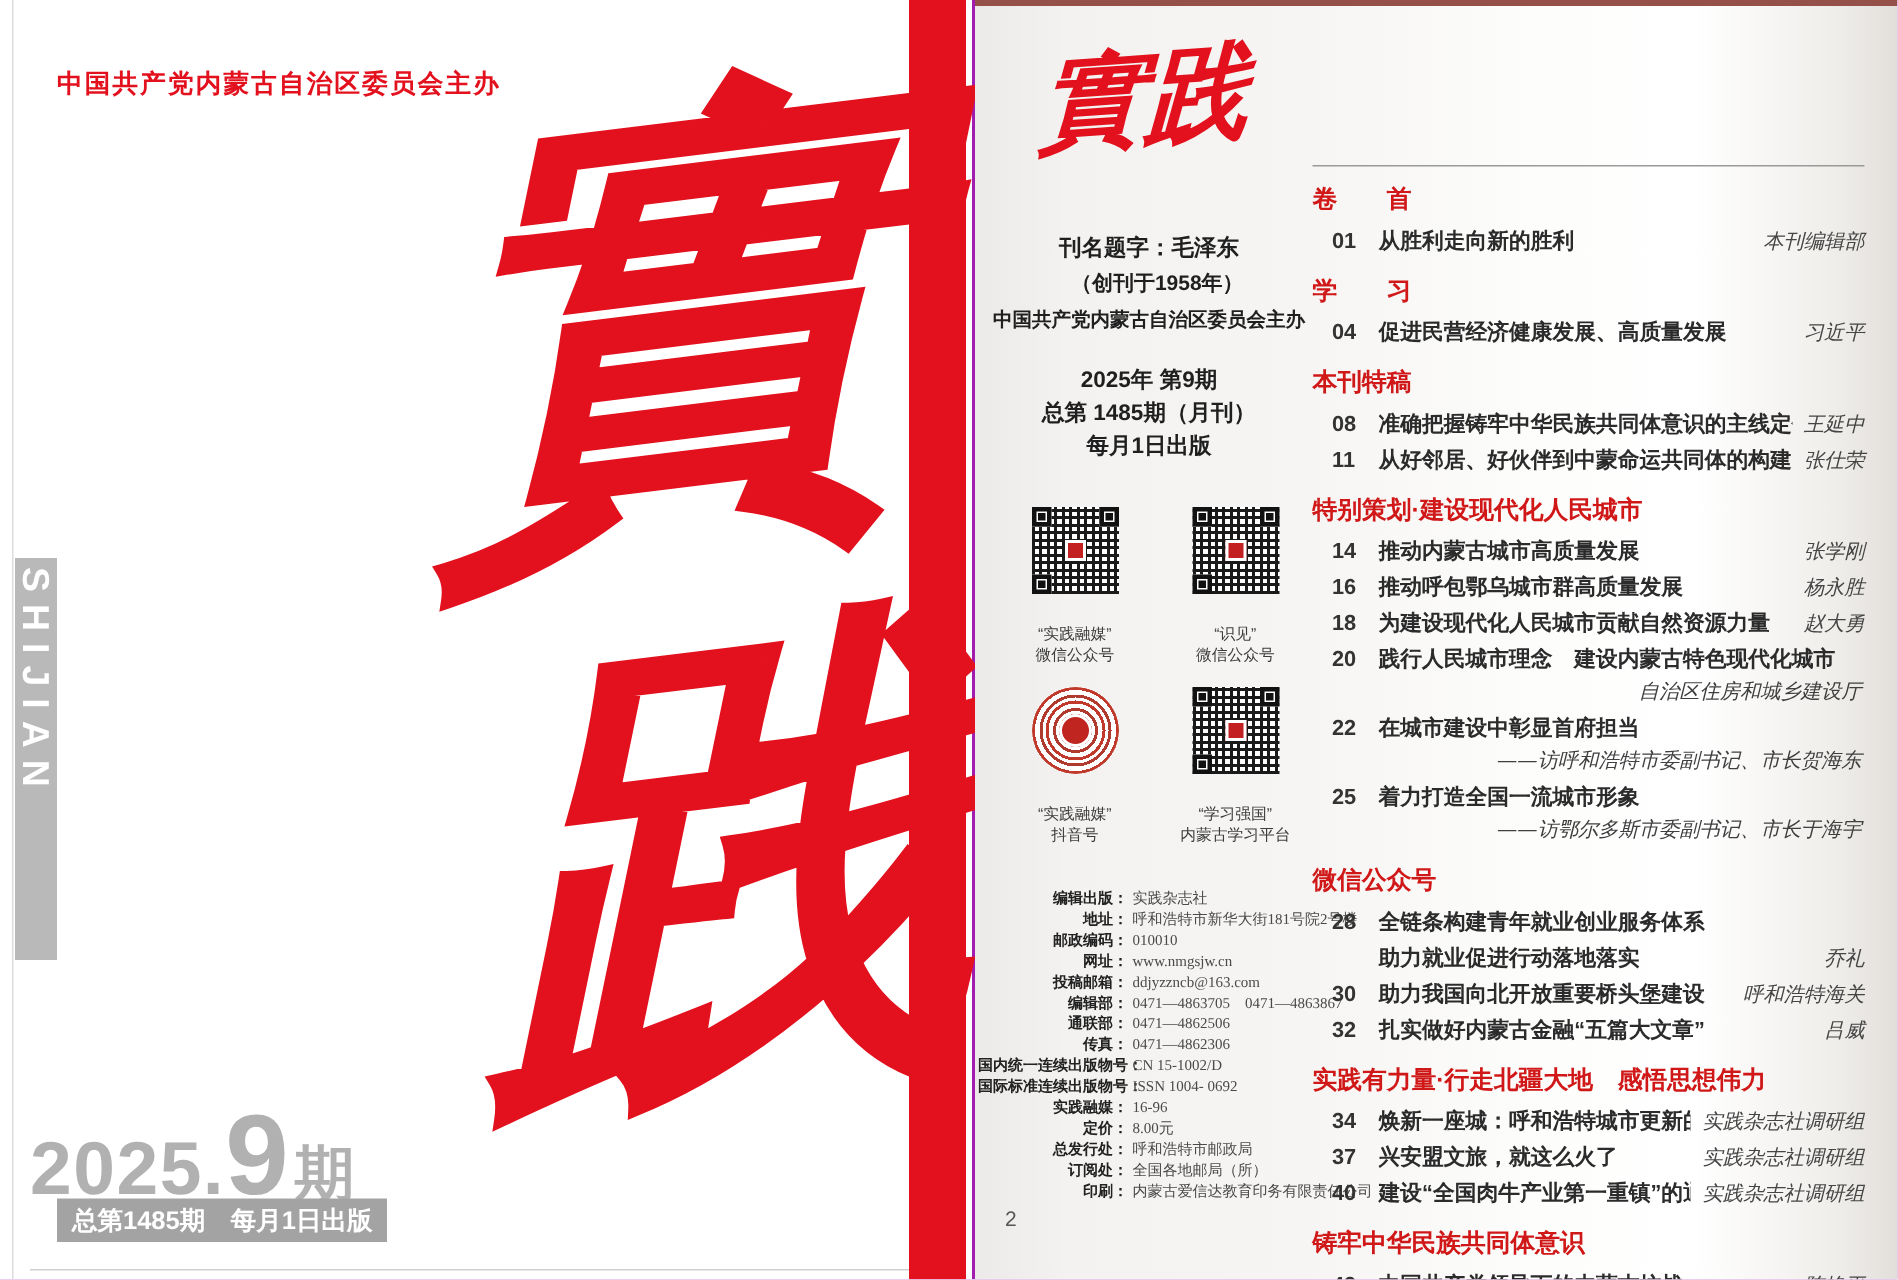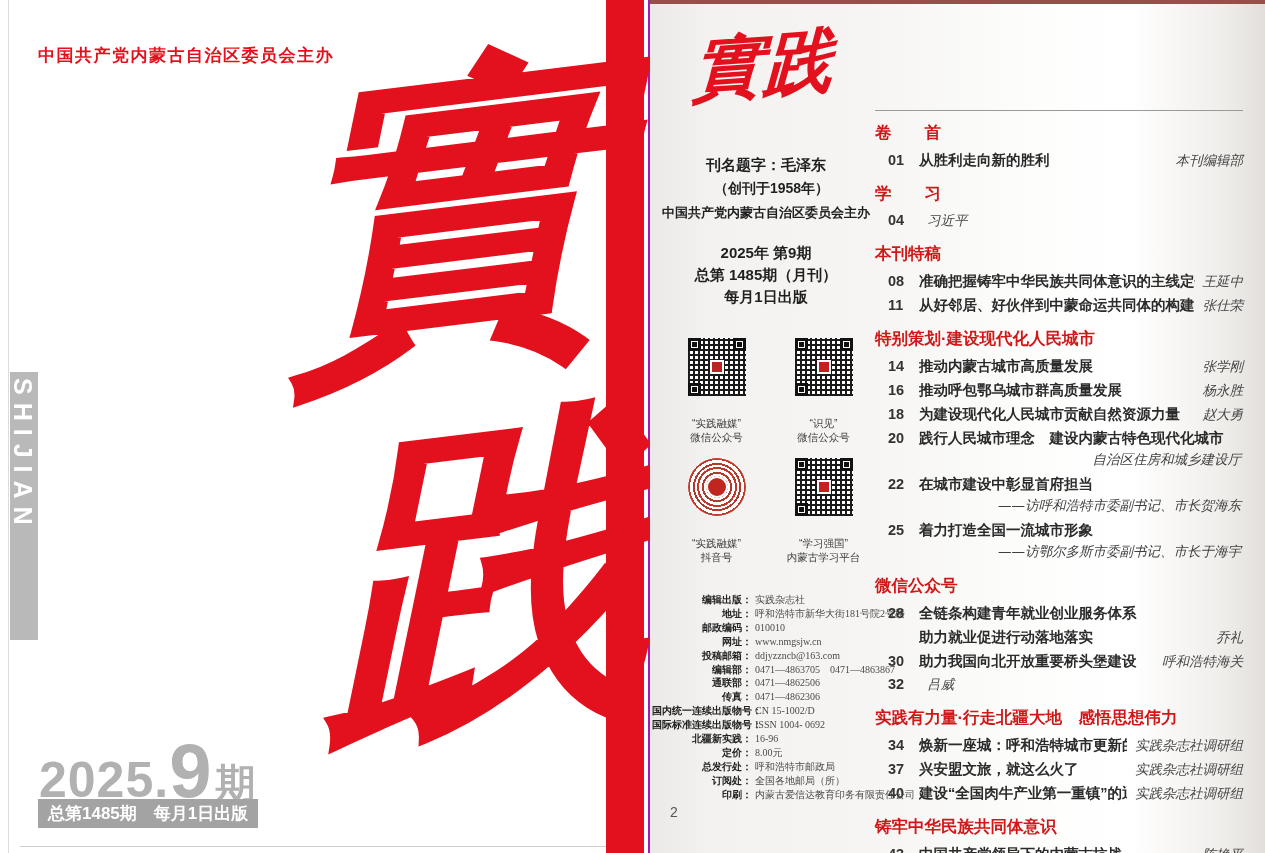--- a/index.html
+++ b/index.html
@@ -21,21 +21,21 @@
     font-family:"DejaVu Serif",serif;font-style:italic;font-weight:bold;
     line-height:1;transform:rotate(-7deg) skewX(-5deg);
   }
   .calli-1{left:285px;top:48px;font-size:330px;}
   .calli-2{left:320px;top:408px;font-size:330px;}
   .shijian-bar{position:absolute;left:10px;top:372px;width:28px;height:268px;background:#b9b9b9;}
   .shijian-text{
     position:absolute;left:27px;top:6px;width:256px;transform:rotate(90deg);transform-origin:left top;
     color:#ffffff;font-weight:bold;font-size:25px;letter-spacing:8px;white-space:nowrap;
   }
-  .cover-issue{position:absolute;left:39px;top:727px;display:flex;align-items:baseline;color:#b1b1b1;font-weight:bold;}
+  .cover-issue{position:absolute;left:20px;top:727px;display:flex;align-items:baseline;color:#b1b1b1;font-weight:bold;}
   .cover-issue .yr{font-size:50px;letter-spacing:1px;}
   .cover-issue .no{font-size:76px;letter-spacing:0;}
   .cover-issue .sfx{font-size:40px;margin-left:4px;}
   .cover-issue-detail{
     position:absolute;left:38px;top:799px;background:#a3a3a3;color:#ffffff;
     font-size:17px;font-weight:bold;padding:3px 10px;white-space:nowrap;
   }
   .red-strip{position:absolute;left:606px;top:0;width:38px;height:853px;background:var(--accent-red,#e3101d);}
   
   .toc-page{
@@ -217,21 +217,21 @@
         </div>
         <div class="imp-row">
           <span class="imp-label">国内统一连续出版物号：</span>
           <span class="imp-value">CN 15-1002/D</span>
         </div>
         <div class="imp-row">
           <span class="imp-label">国际标准连续出版物号：</span>
           <span class="imp-value">ISSN 1004- 0692</span>
         </div>
         <div class="imp-row">
-          <span class="imp-label">北疆新实践：</span>
+          <span class="imp-label">实践融媒：</span>
           <span class="imp-value">16-96</span>
         </div>
         <div class="imp-row">
           <span class="imp-label">定价：</span>
           <span class="imp-value">8.00元</span>
         </div>
         <div class="imp-row">
           <span class="imp-label">总发行处：</span>
           <span class="imp-value">呼和浩特市邮政局</span>
         </div>
@@ -255,20 +255,21 @@
             <div class="toc-line">
               <span class="toc-pg">01</span>
               <span class="toc-title">从胜利走向新的胜利</span>
               <span class="toc-author">本刊编辑部</span>
             </div>
           </div>
           <div class="toc-heading">学　　习</div>
           <div class="toc-item">
             <div class="toc-line">
               <span class="toc-pg">04</span>
+              <span class="toc-title">促进民营经济健康发展、高质量发展</span>
               <span class="toc-author">习近平</span>
             </div>
           </div>
           <div class="toc-heading">本刊特稿</div>
           <div class="toc-item">
             <div class="toc-line">
               <span class="toc-pg">08</span>
               <span class="toc-title">准确把握铸牢中华民族共同体意识的主线定位</span>
               <span class="toc-author">王延中</span>
             </div>
@@ -338,20 +339,21 @@
           <div class="toc-item">
             <div class="toc-line">
               <span class="toc-pg">30</span>
               <span class="toc-title">助力我国向北开放重要桥头堡建设</span>
               <span class="toc-author">呼和浩特海关</span>
             </div>
           </div>
           <div class="toc-item">
             <div class="toc-line">
               <span class="toc-pg">32</span>
+              <span class="toc-title">扎实做好内蒙古金融“五篇大文章”</span>
               <span class="toc-author">吕威</span>
             </div>
           </div>
           <div class="toc-heading">实践有力量·行走北疆大地　感悟思想伟力</div>
           <div class="toc-item">
             <div class="toc-line">
               <span class="toc-pg">34</span>
               <span class="toc-title">焕新一座城：呼和浩特城市更新的深度观察</span>
               <span class="toc-author">实践杂志社调研组</span>
             </div>

